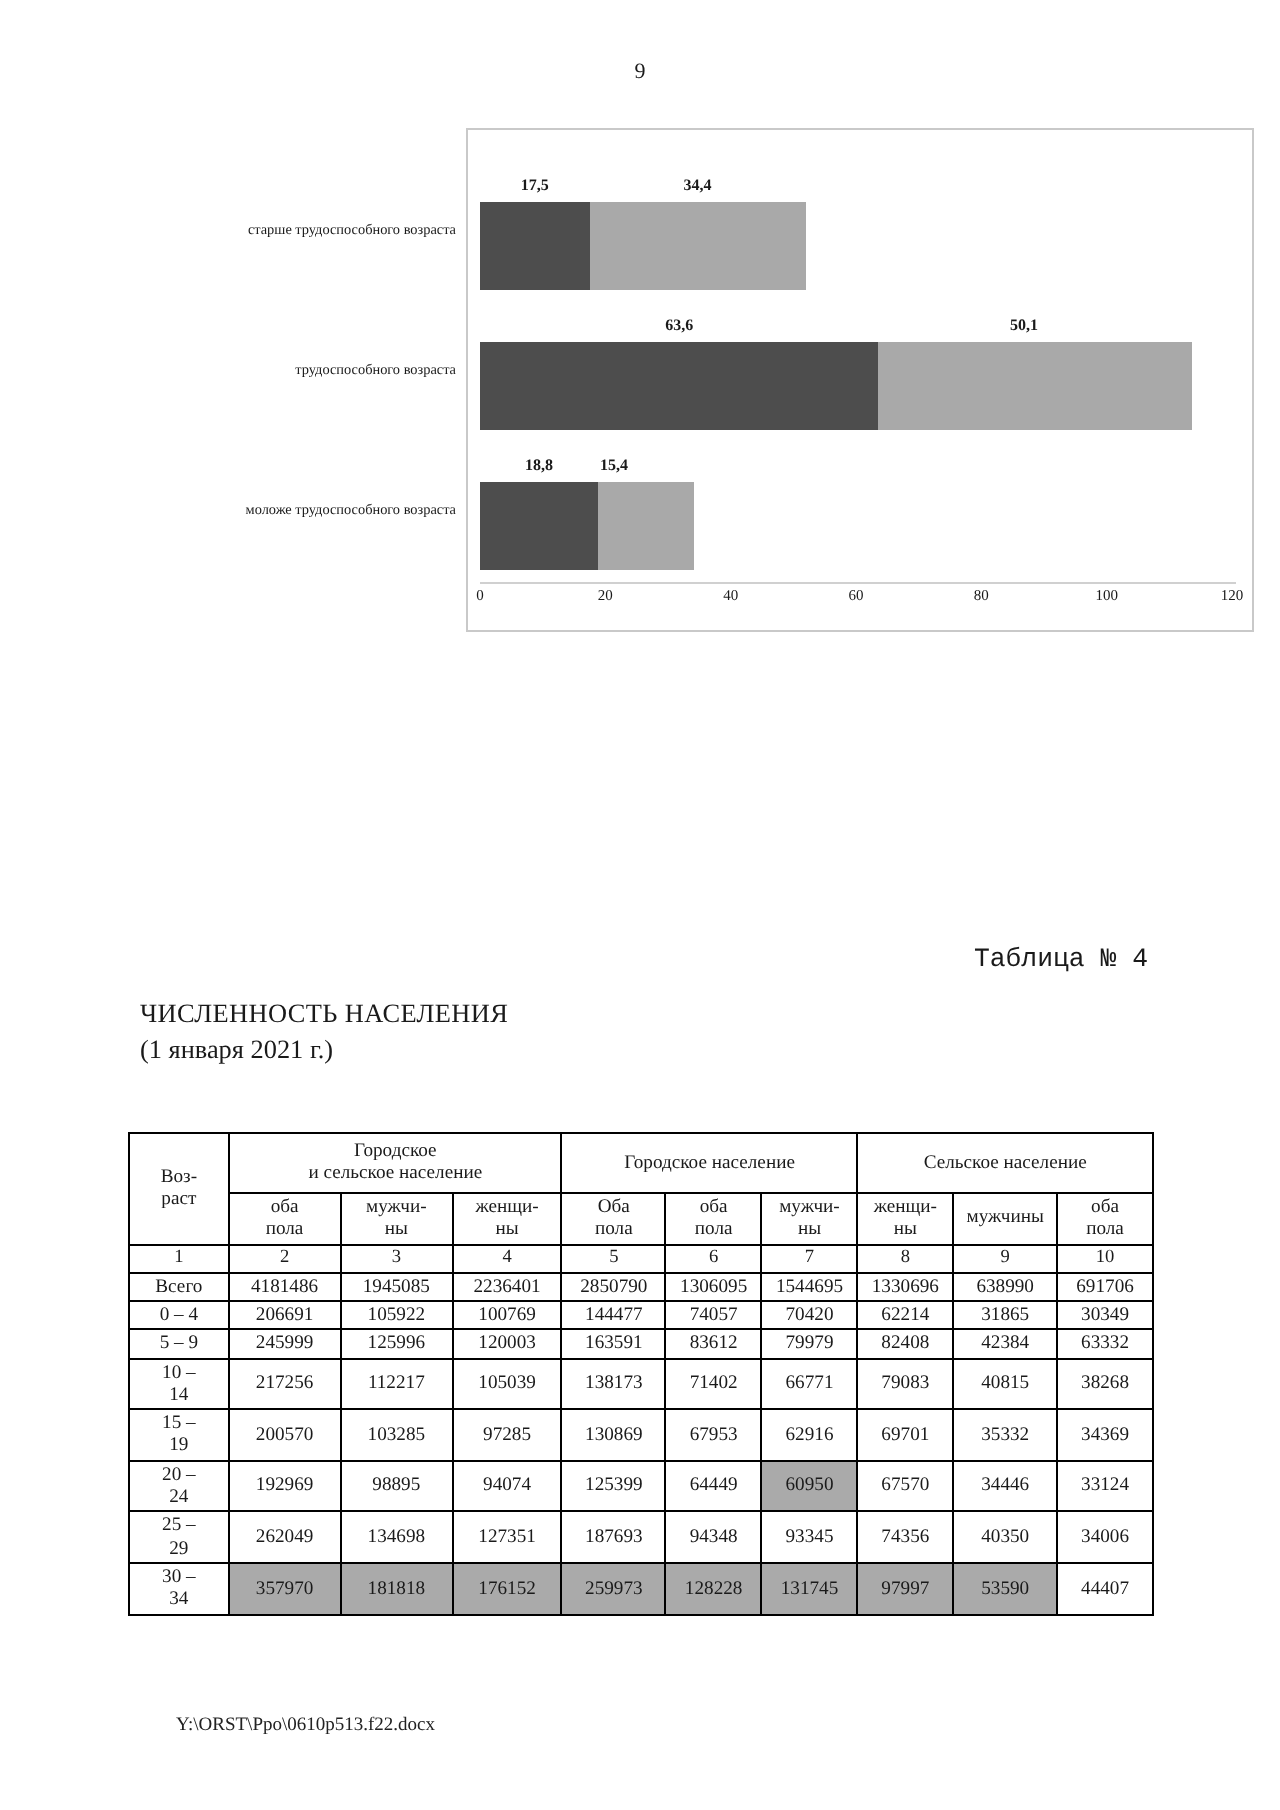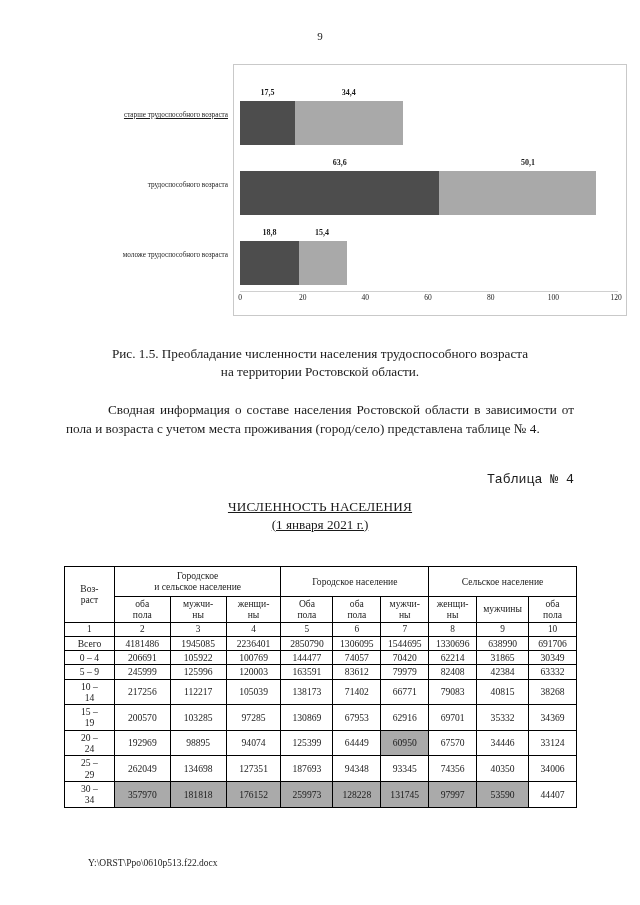--- a/index.html
+++ b/index.html
@@ -121,24 +121,22 @@
   .table-number {
     position: absolute;
     right: 66px; top: 472px;
     font-size: 13.2px;
     font-family: Liberation Mono, monospace;
   }
   .table-title {
     position: absolute;
     left: 70px; top: 498px;
     width: 500px;
-    text-align: center;
     font-size: 13.2px;
     line-height: 1.35;
-    text-decoration: underline;
   }
   .table-title .t1 { letter-spacing: 0.2px; }
 
   
   .tbl-wrap {
     position: absolute;
     left: 64px; top: 566px;
     width: 513px;
   }
   table.pop {
@@ -173,66 +171,61 @@
 </style>
 </head>
 <body>
 
 <div class="page">
 
   <div class="page-number">9</div>
 
   <div class="chart-frame">
     <div class="chart-plot" id="plot">
-        <div class="cat-label" style="top: 46px; left: -150px; text-decoration: underline;">старше трудоспособного возраста</div>
+        <div class="cat-label" style="top: 46px; left: -150px;">старше трудоспособного возраста</div>
         <div class="bar-row" style="top: 36px;">
           <div class="val" style="left: 27.4167px;">17,5</div>
           <div class="val" style="left: 108.727px;">34,4</div>
           <div class="bar-track">
             <div class="seg seg-m" style="width: 54.8333px;"></div>
             <div class="seg seg-w" style="width: 107.787px;"></div>
           </div>
         </div>
         <div class="cat-label" style="top: 116px; left: -150px;">трудоспособного возраста</div>
         <div class="bar-row" style="top: 106px;">
           <div class="val" style="left: 99.64px;">63,6</div>
-          <div class="val" style="left: 281px; padding-left: 14px;">50,1</div>
+          <div class="val" style="left: 265px; padding-left: 14px;">50,1</div>
           <div class="bar-track">
             <div class="seg seg-m" style="width: 199.28px;"></div>
             <div class="seg seg-w" style="width: 156.98px;"></div>
           </div>
         </div>
         <div class="cat-label" style="top: 186px; left: -150px;">моложе трудоспособного возраста</div>
         <div class="bar-row" style="top: 176px;">
           <div class="val" style="left: 29.4533px;">18,8</div>
-          <div class="val" style="left: 82px;">15,4</div>
+          <div class="val" style="left: 67px;">15,4</div>
           <div class="bar-track">
             <div class="seg seg-m" style="width: 58.9067px;"></div>
             <div class="seg seg-w" style="width: 48.2533px;"></div>
           </div>
         </div>
         <div class="axis-line" style="top: 226px;"></div>
         <div class="xaxis" style="top: 228px;">
           <div class="tick" style="left: 0px;">0</div>
           <div class="tick" style="left: 62.6667px;">20</div>
           <div class="tick" style="left: 125.333px;">40</div>
           <div class="tick" style="left: 188px;">60</div>
           <div class="tick" style="left: 250.667px;">80</div>
           <div class="tick" style="left: 313.333px;">100</div>
           <div class="tick" style="left: 376px;">120</div>
         </div>
       </div>
   </div>
 
-  <div class="figcaption">
-    <div>Рис. 1.5. Преобладание численности населения трудоспособного возраста</div>
-    <div>на территории Ростовской области.</div>
-  </div>
-
-  <div class="para">Сводная информация о составе населения Ростовской области в зависимости от пола и возраста с учетом места проживания (город/село) представлена таблице № 4.</div>
+
 
   <div class="table-number">Таблица № 4</div>
 
   <div class="table-title">
     <div class="t1">ЧИСЛЕННОСТЬ НАСЕЛЕНИЯ</div>
     <div>(1 января 2021 г.)</div>
   </div>
 
   <div class="tbl-wrap">
     <table class="pop">

